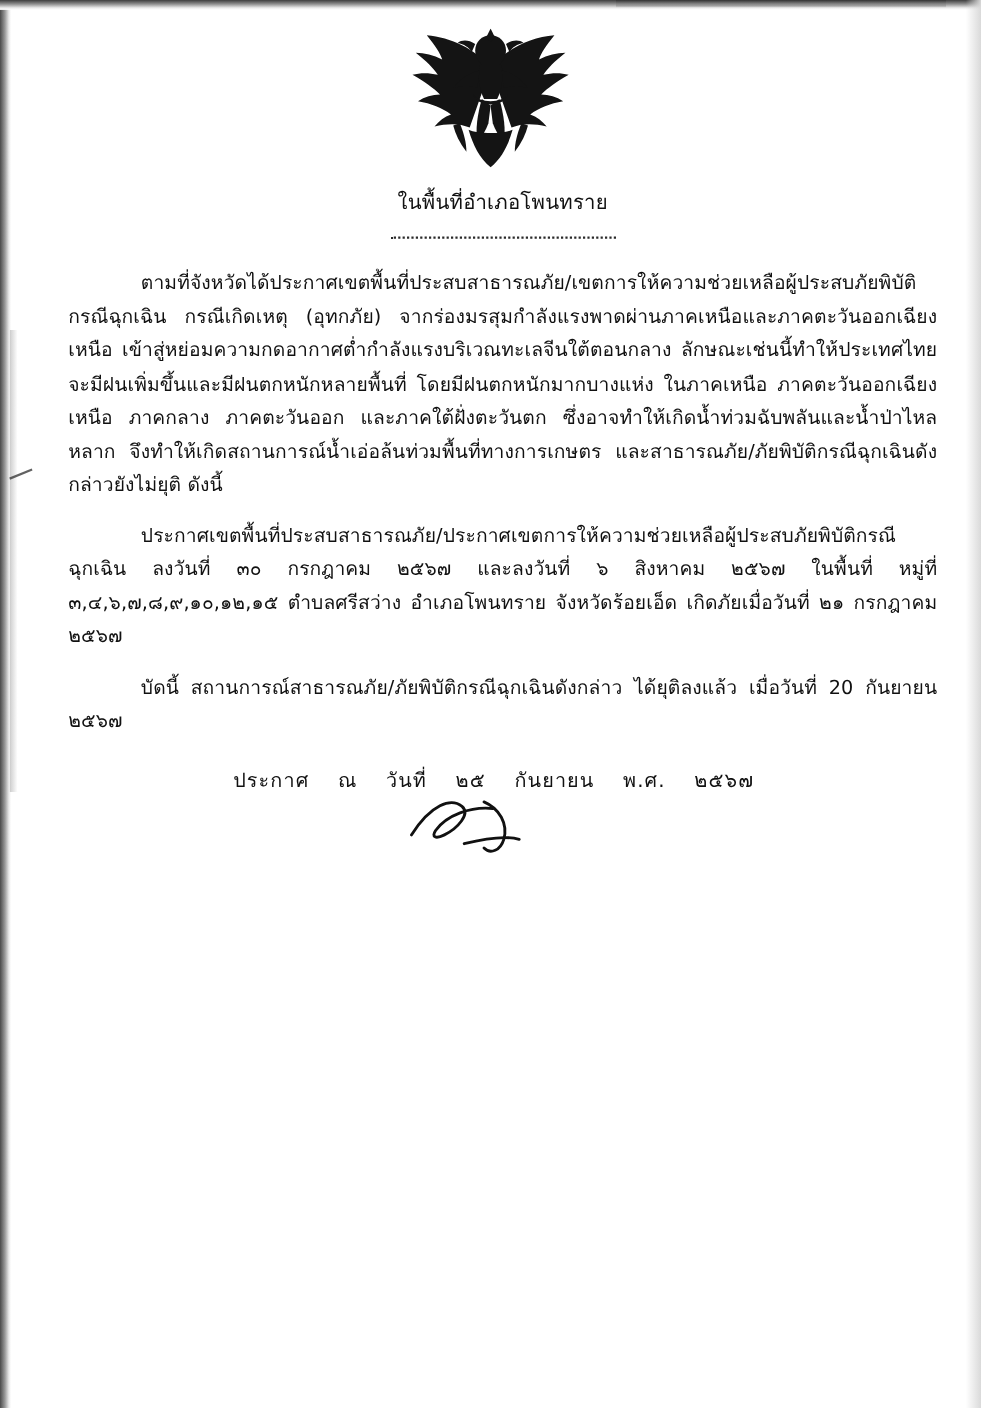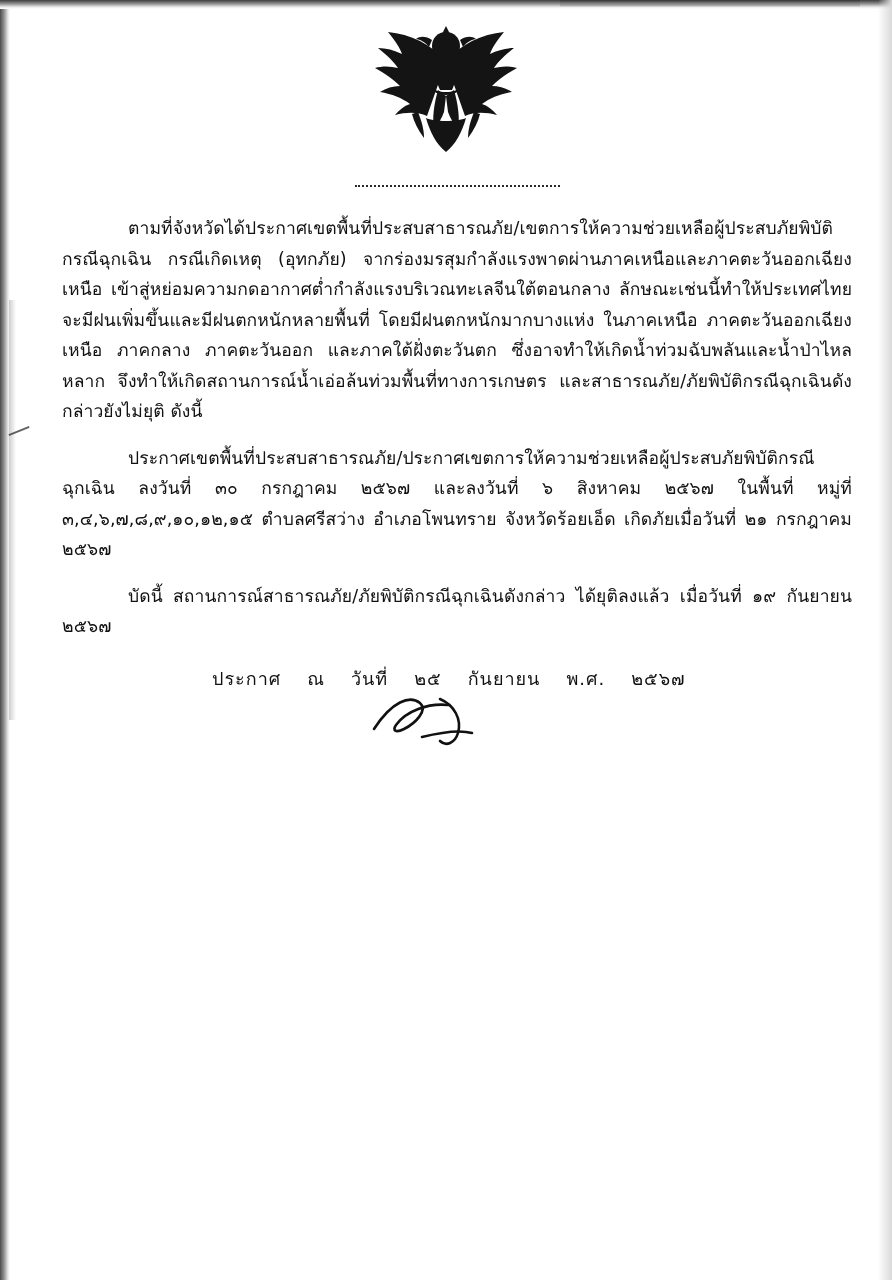--- a/index.html
+++ b/index.html
@@ -171,28 +171,29 @@
         <path d="M60 92 C68 96 92 96 100 92 C96 106 90 118 80 126 C70 118 64 106 60 92 Z"></path>
         <path d="M52 86 C56 96 58 104 58 112 C52 104 48 96 46 88 Z"></path>
         <path d="M108 86 C104 96 102 104 102 112 C108 104 112 96 114 88 Z"></path>
       </g>
     </svg>
   </div>
 
   <div class="doc">
 
     <div class="t-head center">
+      <div>ในพื้นที่อำเภอโพนทราย</div>
     </div>
 
     <div class="divider"></div>
 
     <div class="body-block">
       <p class="indent">ตามที่จังหวัดได้ประกาศเขตพื้นที่ประสบสาธารณภัย/เขตการให้ความช่วยเหลือผู้ประสบภัยพิบัติกรณีฉุกเฉิน กรณีเกิดเหตุ (อุทกภัย) จากร่องมรสุมกำลังแรงพาดผ่านภาคเหนือและภาคตะวันออกเฉียงเหนือ เข้าสู่หย่อมความกดอากาศต่ำกำลังแรงบริเวณทะเลจีนใต้ตอนกลาง ลักษณะเช่นนี้ทำให้ประเทศไทยจะมีฝนเพิ่มขึ้นและมีฝนตกหนักหลายพื้นที่ โดยมีฝนตกหนักมากบางแห่ง ในภาคเหนือ ภาคตะวันออกเฉียงเหนือ ภาคกลาง ภาคตะวันออก และภาคใต้ฝั่งตะวันตก ซึ่งอาจทำให้เกิดน้ำท่วมฉับพลันและน้ำป่าไหลหลาก จึงทำให้เกิดสถานการณ์น้ำเอ่อล้นท่วมพื้นที่ทางการเกษตร และสาธารณภัย/ภัยพิบัติกรณีฉุกเฉินดังกล่าวยังไม่ยุติ ดังนี้</p>
       <p class="indent">ประกาศเขตพื้นที่ประสบสาธารณภัย/ประกาศเขตการให้ความช่วยเหลือผู้ประสบภัยพิบัติกรณีฉุกเฉิน ลงวันที่ ๓๐ กรกฎาคม ๒๕๖๗ และลงวันที่ ๖ สิงหาคม ๒๕๖๗ ในพื้นที่ หมู่ที่ ๓,๔,๖,๗,๘,๙,๑๐,๑๒,๑๕ ตำบลศรีสว่าง อำเภอโพนทราย จังหวัดร้อยเอ็ด เกิดภัยเมื่อวันที่ ๒๑ กรกฎาคม ๒๕๖๗</p>
-      <p class="indent">บัดนี้ สถานการณ์สาธารณภัย/ภัยพิบัติกรณีฉุกเฉินดังกล่าว ได้ยุติลงแล้ว เมื่อวันที่ ๑๙ กันยายน ๒๕๖๗</p>
+      <p class="indent">บัดนี้ สถานการณ์สาธารณภัย/ภัยพิบัติกรณีฉุกเฉินดังกล่าว ได้ยุติลงแล้ว เมื่อวันที่ 20 กันยายน ๒๕๖๗</p>
     </div>
 
     <div class="sign-date">
       <span>ประกาศ</span><span>ณ</span><span>วันที่</span><span>๒๕</span><span>กันยายน</span><span>พ.ศ.</span><span>๒๕๖๗</span>
     </div>
 
     <div class="signature">
       <svg width="150" height="70" viewBox="0 0 150 70" aria-hidden="true">
         <g fill="none" stroke="#111" stroke-width="2.6" stroke-linecap="round">
           <path d="M12 40 C30 12 48 6 58 14 C66 21 54 34 42 40 C34 44 30 42 34 36 C44 22 66 14 86 16"></path>

